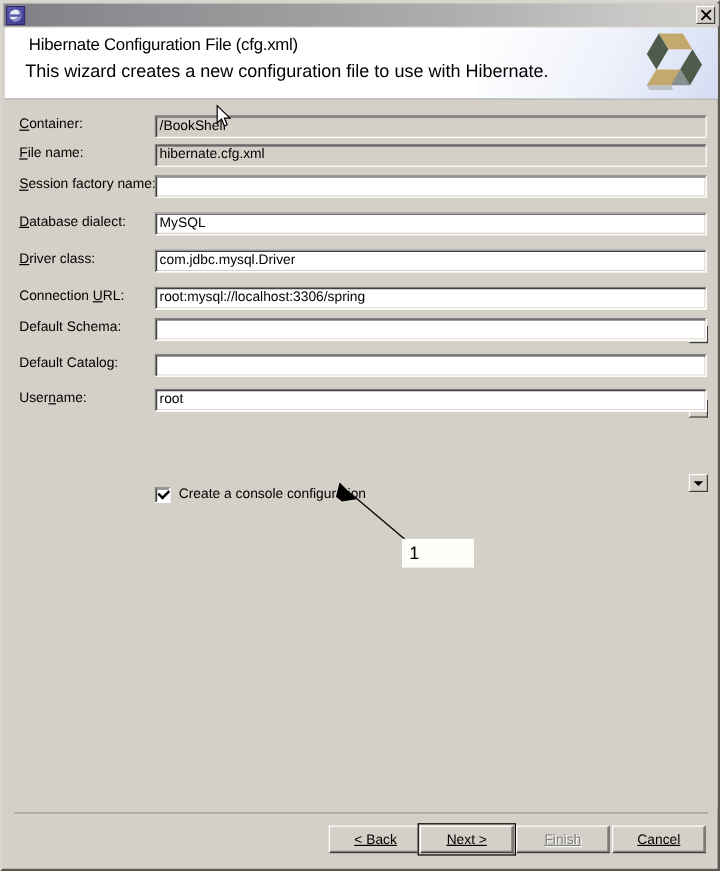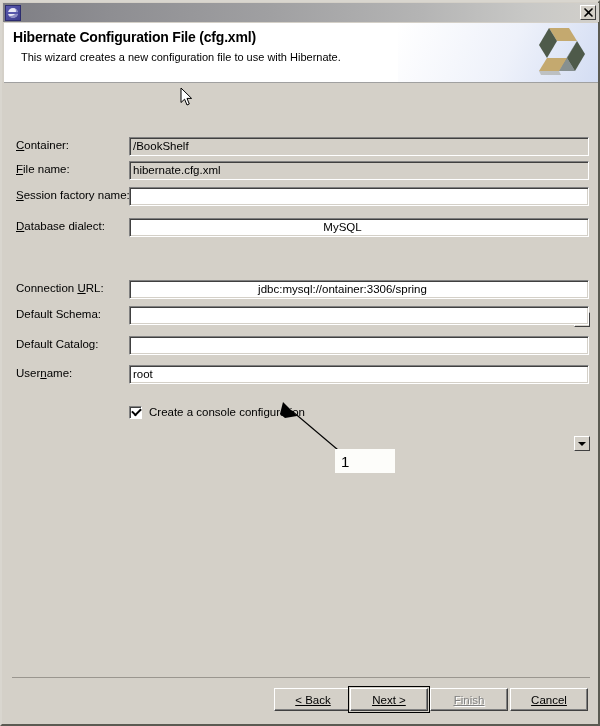--- a/index.html
+++ b/index.html
@@ -102,30 +102,30 @@
     overflow: hidden;
   }
   #banner-wash {
     position: absolute;
     right: 0; top: 0;
     width: 200px; height: 60px;
     background: linear-gradient(115deg, rgba(255,255,255,0) 0%, rgba(224,230,246,.55) 55%, rgba(200,212,240,.8) 100%);
   }
   #banner-title {
     position: absolute;
-    left: 9px; top: 6px;
+    left: 20px; top: 6px;
     font-size: 14px;
-    font-weight: bold;
+    font-weight: normal;
     color: #000000;
     letter-spacing: -0.2px;
   }
   #banner-subtitle {
     position: absolute;
     left: 17px; top: 28px;
-    font-size: 11px;
+    font-size: 15px;
     color: #000000;
   }
   #banner-logo {
     position: absolute;
     right: 11px; top: 2px;
     width: 62px; height: 58px;
   }
 
   
   #form {
@@ -133,21 +133,20 @@
     left: 2px; top: 82px;
     width: 594px;
     height: 590px;
     background: #d4d0c8;
   }
   .row {
     position: absolute;
     left: 0;
     width: 594px;
     height: 19px;
-    margin-top: 41px;
   }
   .flabel {
     position: absolute;
     left: 12px;
     top: 2px;
     font-size: 11.5px;
     color: #000000;
     white-space: nowrap;
   }
   .flabel u { text-decoration: underline; }
@@ -169,21 +168,20 @@
     padding: 0 0 0 3px;
     color: #000000;
     overflow: hidden;
     white-space: nowrap;
   }
   .field.readonly {
     background: #d4d0c8;
   }
   .field.combo {
     padding-right: 36px;
-    text-align: center;
   }
   .combo-arrow {
     position: absolute;
     right: 1px; top: 1px;
     width: 16px; height: 15px;
     background: #d4d0c8;
     border-left: 1px solid #ffffff;
     border-top: 1px solid #ffffff;
     border-right: 1px solid #404040;
     border-bottom: 1px solid #404040;
@@ -384,24 +382,31 @@
     </div>
 
     <div class="row" style="top:93px">
       <span class="flabel"><u>D</u><span>atabase dialect:</span></span>
       <div class="field combo">MySQL</div>
       <div class="combo-arrow" style="left:570px;top:94px;position:absolute;">
           <i></i>
         </div>
     </div>
 
+    <div class="row" style="top:124px">
+      <span class="flabel"><u>D</u><span>river class:</span></span>
+      <div class="field combo">com.jdbc.mysql.Driver</div>
+      <div class="combo-arrow" style="left:570px;top:125px;position:absolute;">
+          <i></i>
+        </div>
+    </div>
 
     <div class="row" style="top:155px">
       <span class="flabel"><span>Connection </span><u>U</u><span>RL:</span></span>
-      <div class="field combo">jdbc:mysql://ontainer:3306/spring</div>
+      <div class="field combo">root:mysql://localhost:3306/spring</div>
       <div class="combo-arrow" style="left:570px;top:156px;position:absolute;">
           <i></i>
         </div>
     </div>
 
     <div class="row" style="top:181px">
       <span class="flabel">Default Schema:</span>
       <div class="field"></div>
     </div>
 

